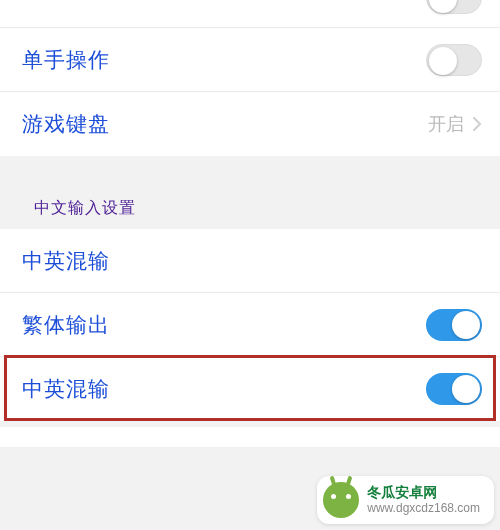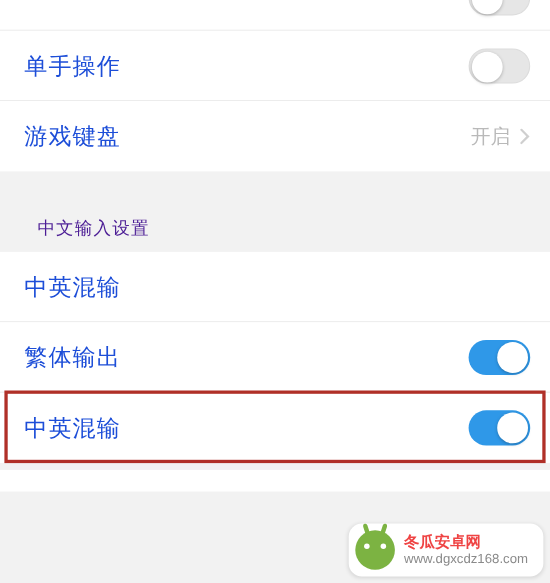--- a/index.html
+++ b/index.html
@@ -141,21 +141,21 @@
       left: 0; right: 0;
       display: flex;
       justify-content: center;
       gap: 10px;
     }
     .wm-eyes span {
       width: 5px; height: 5px;
       background: #fff; border-radius: 50%;
     }
     .wm-text { display: flex; flex-direction: column; line-height: 1.2; }
-    .wm-text .t1 { color: #ef4444; font-weight: 600; font-size: 14px; }
+    .wm-text .t1 { color: #15803d; font-weight: 600; font-size: 14px; }
     .wm-text .t2 { color: #8a8a8a; font-size: 12px; }
   </style>
 </head>
 <body>
 
 <div class="settings-list">
 
   <div class="row cut-top">
     <span class="row-label"></span>
     <div class="switch-shell off">

